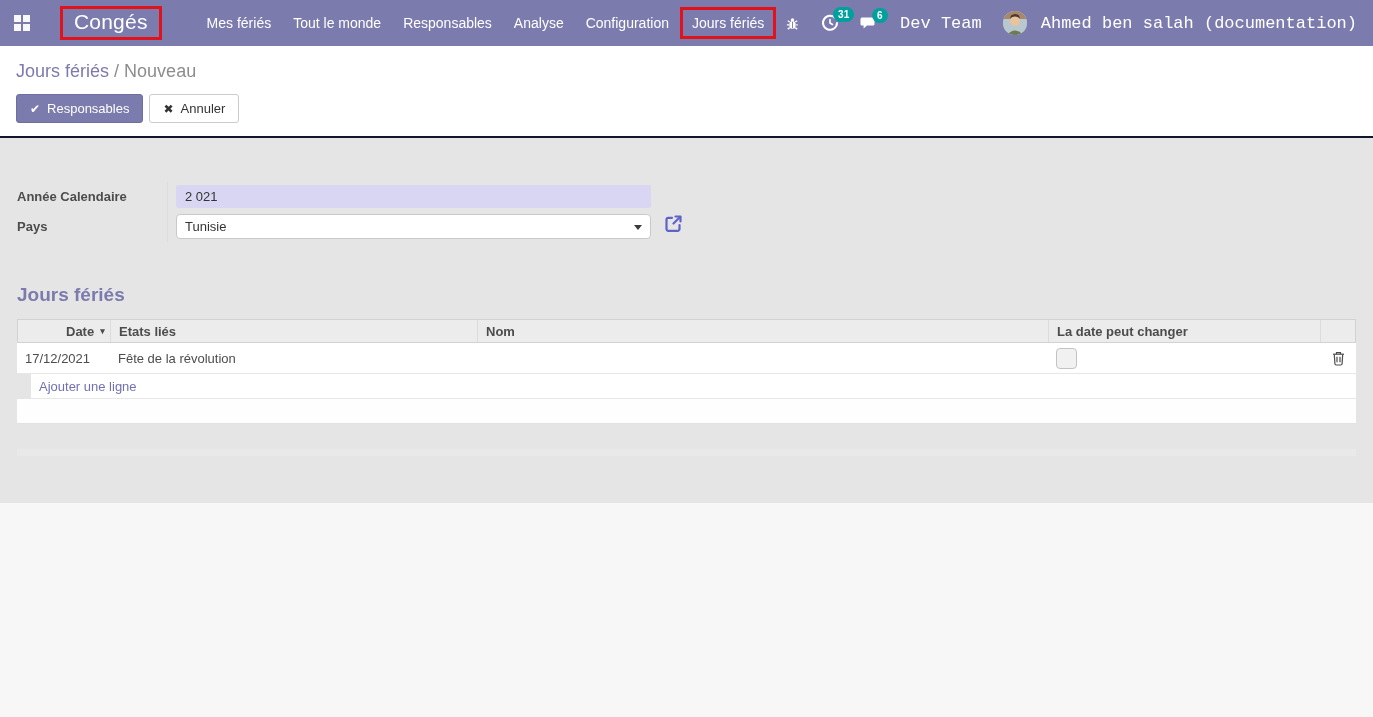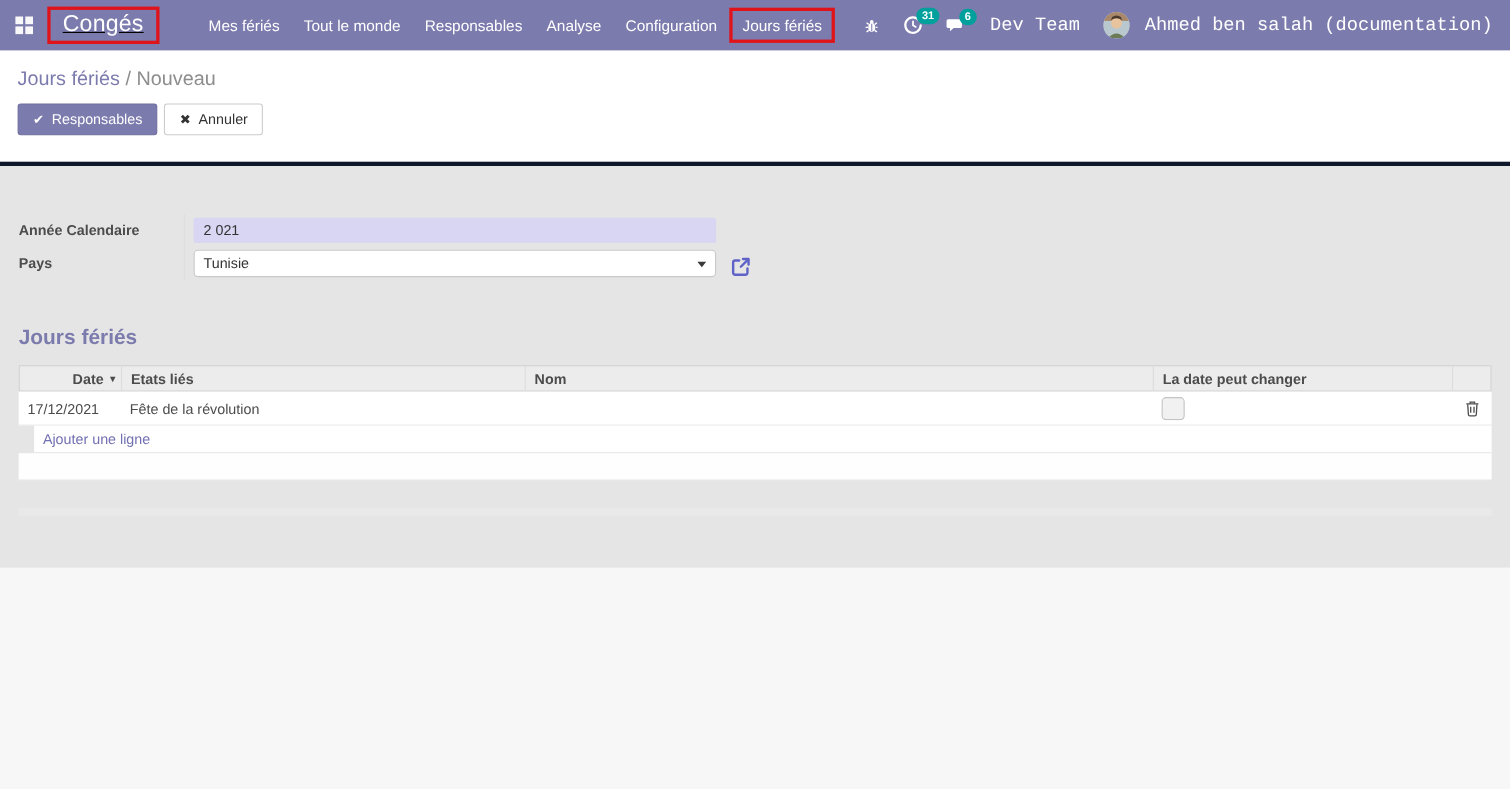--- a/index.html
+++ b/index.html
@@ -2,49 +2,49 @@
 <html><head>
 <meta charset="utf-8">
 <style>
   * { margin:0; padding:0; box-sizing:border-box; }
   html,body { width:1373px; min-height:717px; font-family:"Liberation Sans", sans-serif; background:#f7f7f7; }
 
   
   .navbar { height:46px; background:#7c7bad; display:flex; align-items:center; padding:0 16px 0 14px; }
   .apps-icon { width:16px; height:16px; display:grid; grid-template-columns:7px 7px; grid-template-rows:7px 7px; gap:2px; cursor:pointer; }
   .apps-icon span { background:#fff; opacity:.95; }
-  .brand-box { margin-left:13px; border:3px solid #e0131a; padding:1px 11px 3px;text-decoration:underline; }
+  .brand-box { margin-left:30px; border:3px solid #e0131a; padding:1px 11px 3px; }
   .brand { color:#fff; font-size:21px; letter-spacing:.2px; }
   .nav-menu { display:flex; align-items:center; margin-left:34px; list-style:none; height:46px; }
   .nav-item { color:#fff; font-size:14px; padding:5px 11px; cursor:pointer; white-space:nowrap; }
   .nav-item.red-boxed { border:3px solid #e0131a; padding:5px 9px; }
   .systray { margin-left:auto; display:flex; align-items:center; gap:21px; }
   .tray-icon { position:relative; display:flex; align-items:center; cursor:pointer; }
   .badge { position:absolute; top:-7px; left:12px; background:#00a09d; color:#fff; font-size:10px; line-height:1; padding:3px 5px 2px; border-radius:9px; font-weight:bold; }
   .team-name, .user-name { color:#fff; font-size:17px; cursor:pointer;font-family:Liberation Mono, monospace; }
   .user-menu { display:flex; align-items:center; gap:14px; cursor:pointer; }
   .avatar { width:24px; height:24px; border-radius:50%; overflow:hidden; background:#aebdc6; flex:0 0 auto; }
 
   
-  .control-panel { background:#fff; padding:12px 16px 24px; border-bottom:4px solid #0f172a; }
+  .control-panel { background:#fff; padding:12px 16px 13px; border-bottom:2px solid #0f172a; }
   .breadcrumb { font-size:18px; line-height:26px; }
   .breadcrumb .bc-link { color:#7c7bad; cursor:pointer; text-decoration:none; }
   .breadcrumb .bc-sep, .breadcrumb .bc-current { color:#8d8d8d; }
   .cp-buttons { margin-top:10px; display:flex; gap:6px; }
   .btn { font-size:13px; padding:6px 13px; border-radius:3px; cursor:pointer; display:inline-flex; align-items:center; gap:7px; font-family:inherit; }
   .btn-primary { background:#7c7bad; border:1px solid #6f6ea0; color:#fff; }
   .btn-default { background:#fff; border:1px solid #ccc; color:#333; }
   .btn .ico { font-size:12px; }
 
   
   .sheet { background:#e5e5e5; padding:44px 17px 47px; }
   .form-grid { width:668px; }
   .field-row { display:flex; align-items:center; }
   .field-label { width:150px; flex:0 0 150px; font-weight:bold; font-size:13px; color:#4c4c4c; }
-  .field-cell { flex:1; border-left:1px solid #ddd; padding:3px 0 3px 8px; display:flex; align-items:flex-end; }
+  .field-cell { flex:1; border-left:1px solid #ddd; padding:3px 0 3px 8px; display:flex; align-items:flex-start; }
   .input-hl { width:475px; height:23px; background:#d8d6f2; border:1px solid #d8d6f2; border-radius:2px; font-size:13px; color:#333; padding:0 8px; font-family:inherit; outline:none; }
   .select-box { width:475px; height:25px; background:#fff; border:1px solid #c9c9c9; border-radius:4px; position:relative; display:flex; align-items:center; padding:0 22px 0 8px; font-size:13px; color:#333; cursor:pointer; }
   .select-caret { position:absolute; right:8px; top:10px; width:0; height:0; border-left:4px solid transparent; border-right:4px solid transparent; border-top:5px solid #3a3a3a; }
   .ext-link { margin-left:13px; cursor:pointer; display:flex; }
 
   .section-title { margin-top:42px; color:#7c7bad; font-size:19px; font-weight:bold; }
 
   
   .o-table { margin-top:13px; width:1339px; font-size:13px; color:#4c4c4c; }
   .thead { display:flex; background:#ececec; border:1px solid #d2d2d2; height:24px; align-items:stretch; font-weight:bold; }

